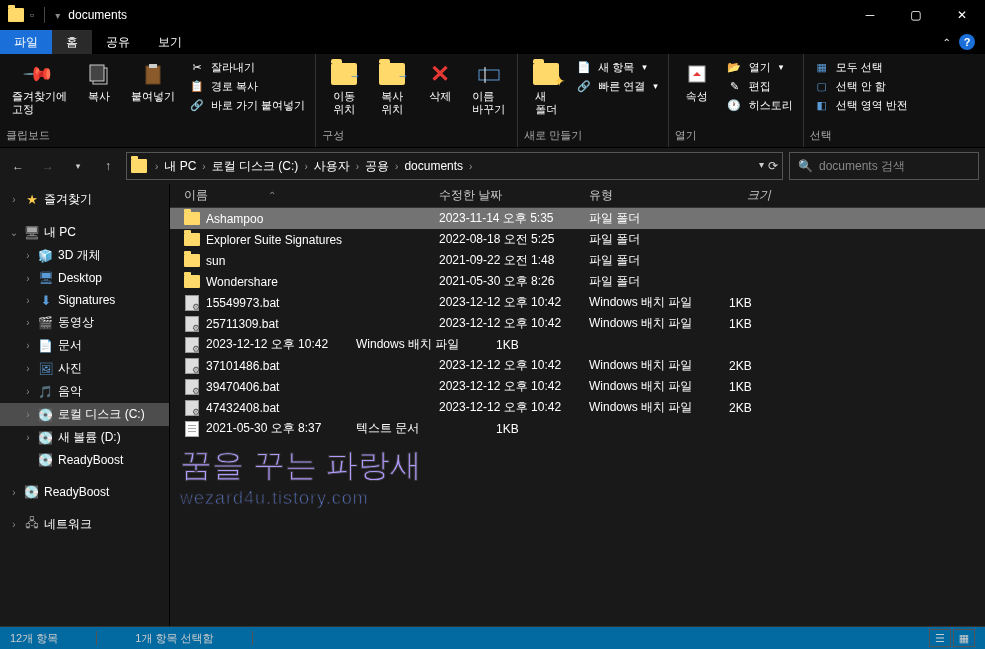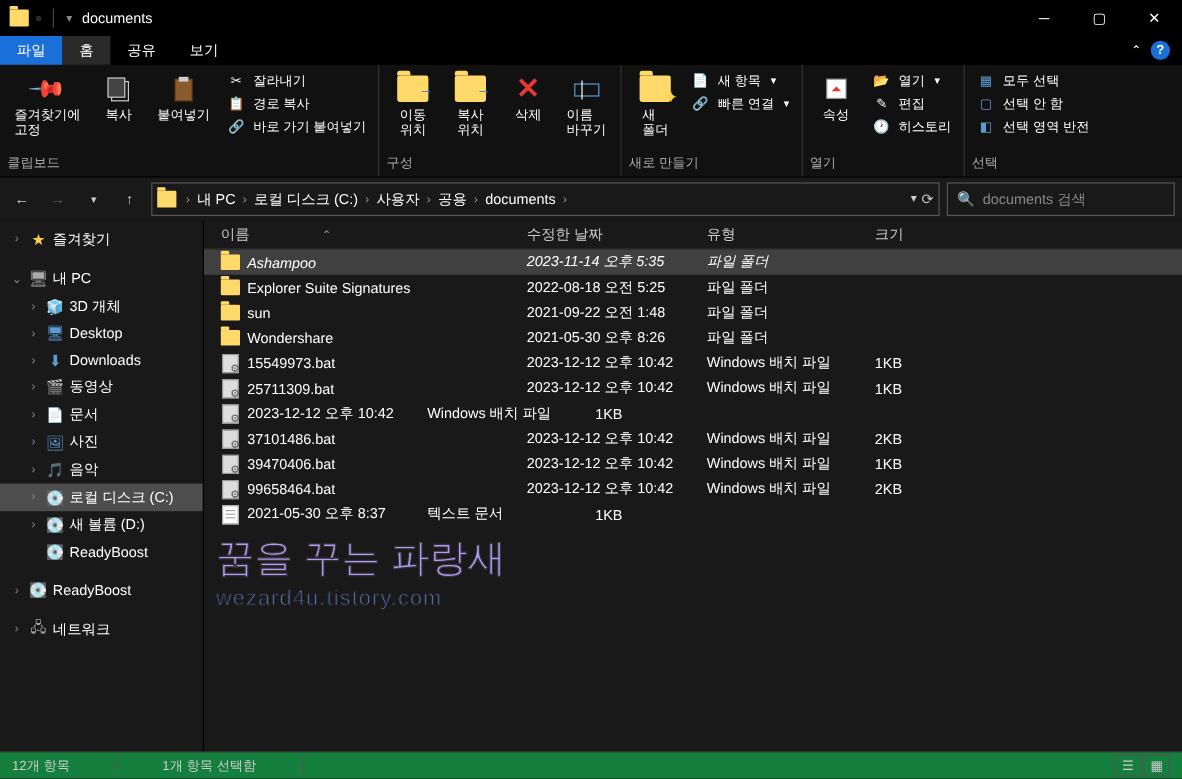--- a/index.html
+++ b/index.html
@@ -56,35 +56,35 @@
 .tree .node .ico { width: 16px; height: 16px; display: flex; align-items: center; justify-content: center; }
 .tree .node.selected { background: #4d4d4d; }
 .tree .node.lvl1 { padding-left: 22px; }
 .tree .spacer { height: 10px; }
 
 .files { flex: 1; background: #191919; position: relative; }
 .cols { display: flex; height: 24px; align-items: center; border-bottom: 1px solid #333; padding-left: 14px; color: #ccc; font-size: 12px; }
 .col-name { width: 255px; display: flex; align-items: center; gap: 60px; }
 .col-date { width: 150px; }
 .col-type { width: 140px; }
-.col-size { width: 80px; text-align: left; padding-right: 20px; }
+.col-size { width: 80px; text-align: center; padding-right: 20px; font-style: italic; }
 .row { display: flex; height: 21px; align-items: center; padding-left: 14px; font-size: 12px; color: #fff; }
-.row.selected { background: #404040; font-style: italic; }
+.row.selected { background: #737373; }
 .row .ico { width: 16px; height: 16px; margin-right: 6px; display: flex; align-items: center; justify-content: center; }
 .row .name { width: 233px; }
 .row .date { width: 150px; }
 .row .type { width: 140px; }
 .row .size { width: 80px; text-align: left; padding-right: 20px; }
 
 .watermark { position: absolute; left: 10px; top: 260px; font-family: cursive; pointer-events: none; }
 .watermark .l1 { font-size: 32px; color: #b199ff; -webkit-text-stroke: 1px #333; }
 .watermark .l2 { font-size: 18px; color: #6a8dff; -webkit-text-stroke: 1px #222; letter-spacing: 1px; }
 
 
-.status { height: 23px; background: #15803d; display: flex; align-items: center; padding: 0 10px; font-size: 11px; color: #ccc; border-top: 1px solid #333; gap: 28px; }
+.status { height: 23px; background: #0369a1; display: flex; align-items: center; padding: 0 10px; font-size: 11px; color: #ccc; border-top: 1px solid #333; gap: 28px; }
 .status .sep { width: 1px; height: 14px; background: #555; margin: 0 10px; }
 .status .views { margin-left: auto; display: flex; gap: 2px; }
 .status .vbtn { width: 22px; height: 18px; border: 1px solid #555; display: flex; align-items: center; justify-content: center; }
 
 
 .i-folder { width: 16px; height: 13px; background: #ffd96a; border-radius: 1px; position: relative; }
 .i-folder::before { content: ""; position: absolute; top: -3px; left: 0; width: 7px; height: 3px; background: #ffd96a; border-radius: 1px 1px 0 0; }
 .i-folder-big { width: 26px; height: 22px; background: #ffd96a; border-radius: 2px; position: relative; }
 .i-folder-big::before { content: ""; position: absolute; top: -4px; left: 0; width: 11px; height: 4px; background: #ffd96a; border-radius: 2px 2px 0 0; }
 .i-bat { width: 14px; height: 16px; background: #ddd; border: 1px solid #999; position: relative; }
@@ -343,21 +343,21 @@
         <span>3D 개체</span>
       </div>
     <div class="node lvl1">
         <span class="exp">›</span>
         <span class="ico i-desk">🖥</span>
         <span>Desktop</span>
       </div>
     <div class="node lvl1">
         <span class="exp">›</span>
         <span class="ico i-dl">⬇</span>
-        <span>Downloads</span>
+        <span>Signatures</span>
       </div>
     <div class="node lvl1">
         <span class="exp">›</span>
         <span class="ico" style="color:#5b9bd5;">🎬</span>
         <span>동영상</span>
       </div>
     <div class="node lvl1">
         <span class="exp">›</span>
         <span class="ico" style="color:#5b9bd5;">📄</span>
         <span>문서</span>
@@ -489,21 +489,21 @@
           </span>
           <span class="name">39470406.bat</span>
           <span class="date">2023-12-12 오후 10:42</span>
           <span class="type">Windows 배치 파일</span>
           <span class="size">1KB</span>
         </div>
         <div class="row">
           <span class="ico">
             <div class="i-bat"></div>
           </span>
-          <span class="name">99658464.bat</span>
+          <span class="name">47432408.bat</span>
           <span class="date">2023-12-12 오후 10:42</span>
           <span class="type">Windows 배치 파일</span>
           <span class="size">2KB</span>
         </div>
         <div class="row">
           <span class="ico">
             <div class="i-txt"></div>
           </span>
           <span class="date">2021-05-30 오후 8:37</span>
           <span class="type">텍스트 문서</span>

